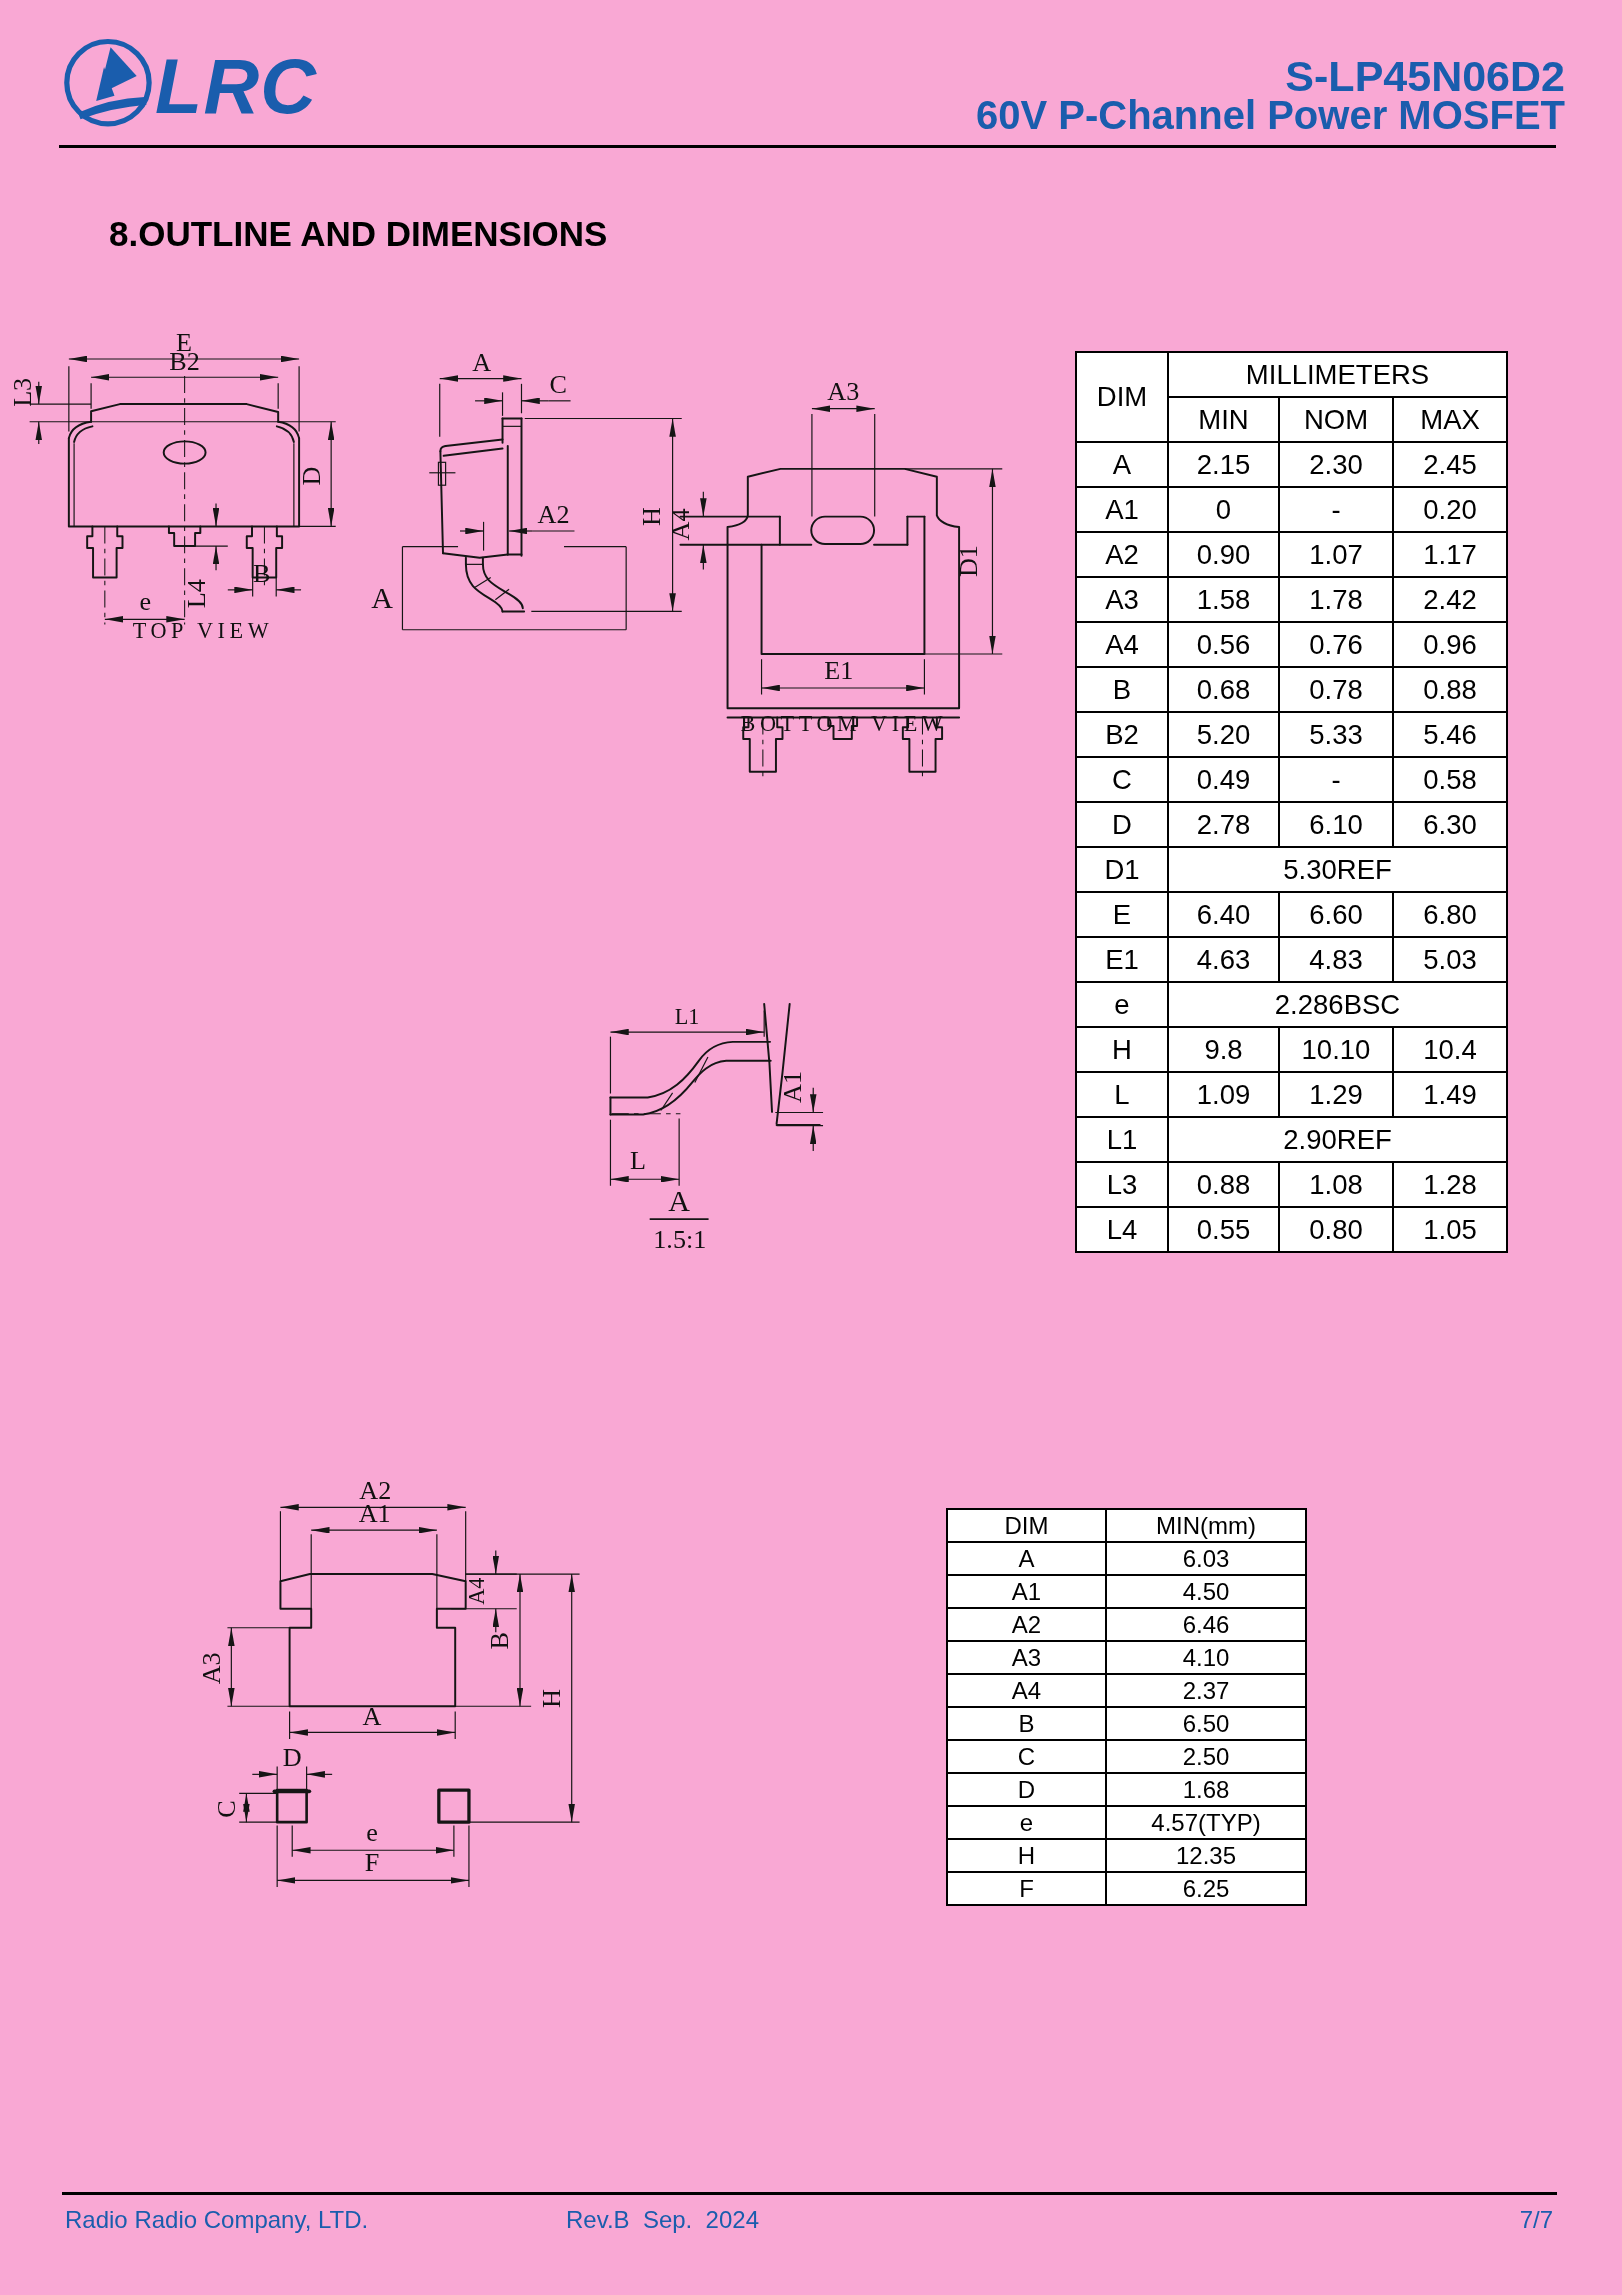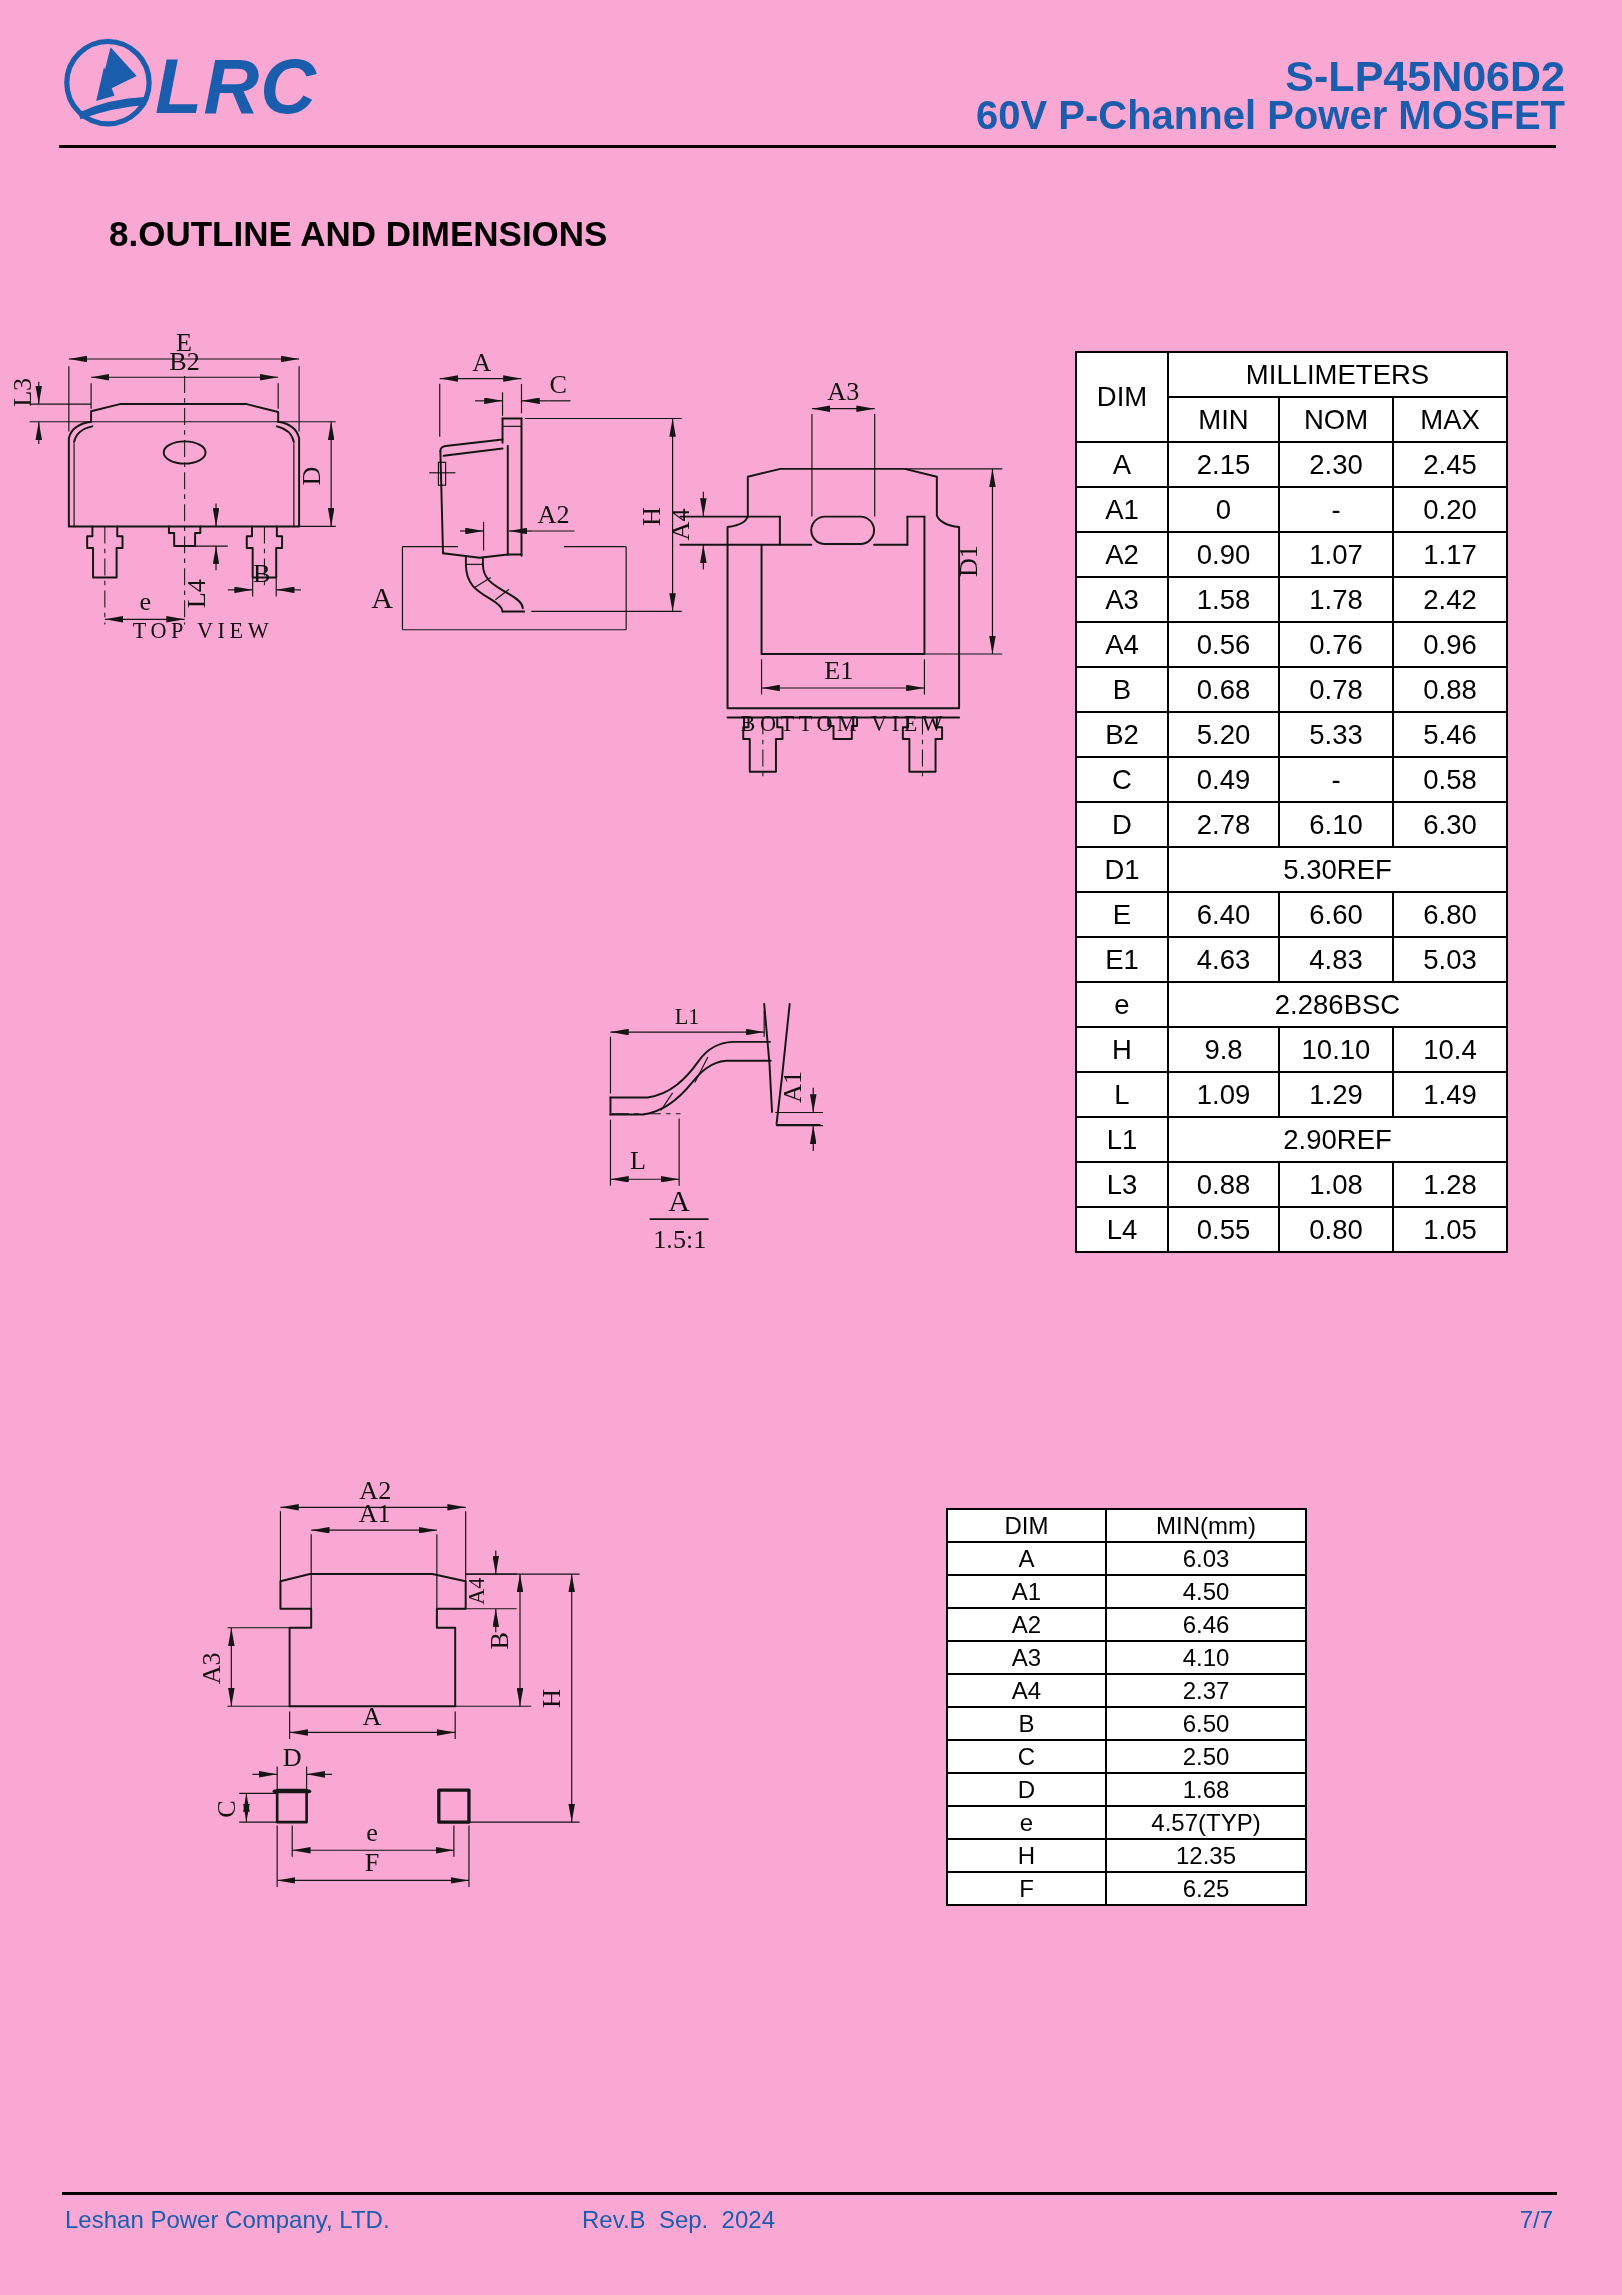--- a/index.html
+++ b/index.html
@@ -504,18 +504,18 @@
           <td>12.35</td>
         </tr>
     <tr>
           <td>F</td>
           <td>6.25</td>
         </tr>
   </tbody>
     </table>
 
   <div class="rule" style="left:62px;top:2192px;width:1495px;"></div>
-  <div class="abs blue foot-txt" style="left:65px;top:2208px;">Leshan Power Company, LTD.</div>
-  <div class="abs blue foot-txt" style="left:16px;top:2208px;width:1325px;text-align:center;white-space:pre;">Rev.B  Sep.  2024</div>
+  <div class="abs blue foot-txt" style="left:65px;top:2208px;">Radio Radio Company, LTD.</div>
+  <div class="abs blue foot-txt" style="left:0;top:2208px;width:1325px;text-align:center;white-space:pre;">Rev.B  Sep.  2024</div>
   <div class="abs blue foot-txt" style="right:70px;top:2208px;">7/7</div>
 
 </div>
 
 
 </body></html>

